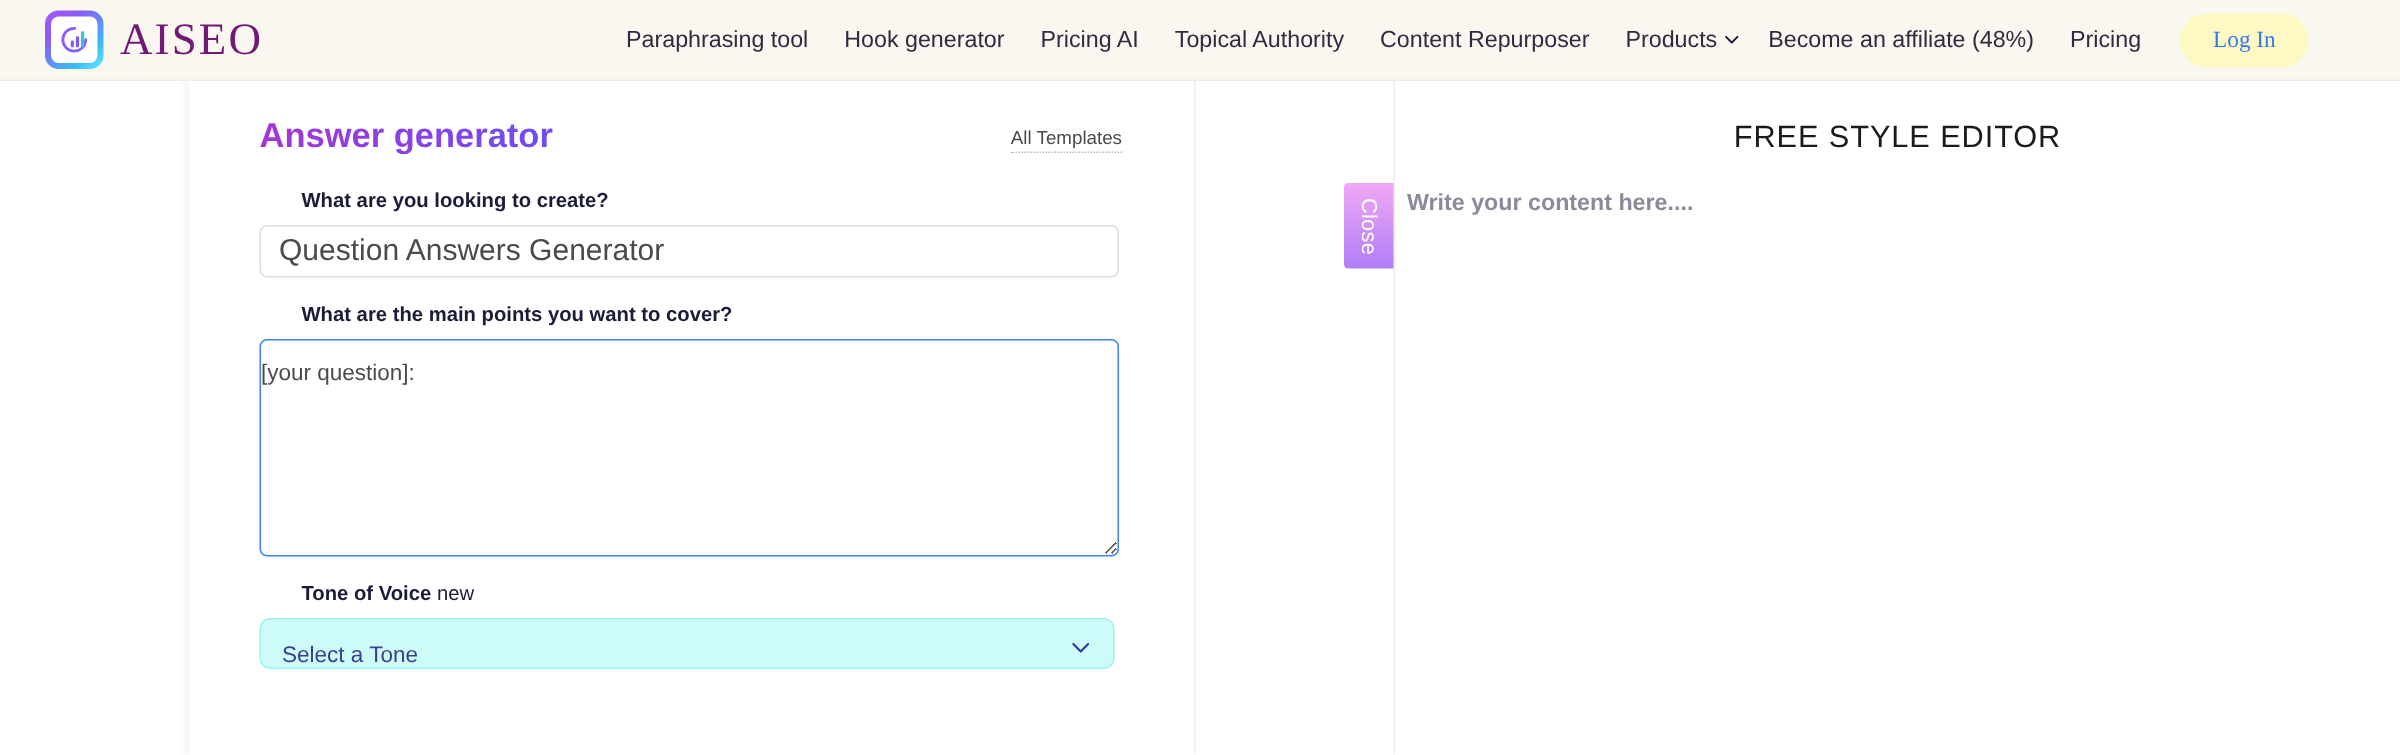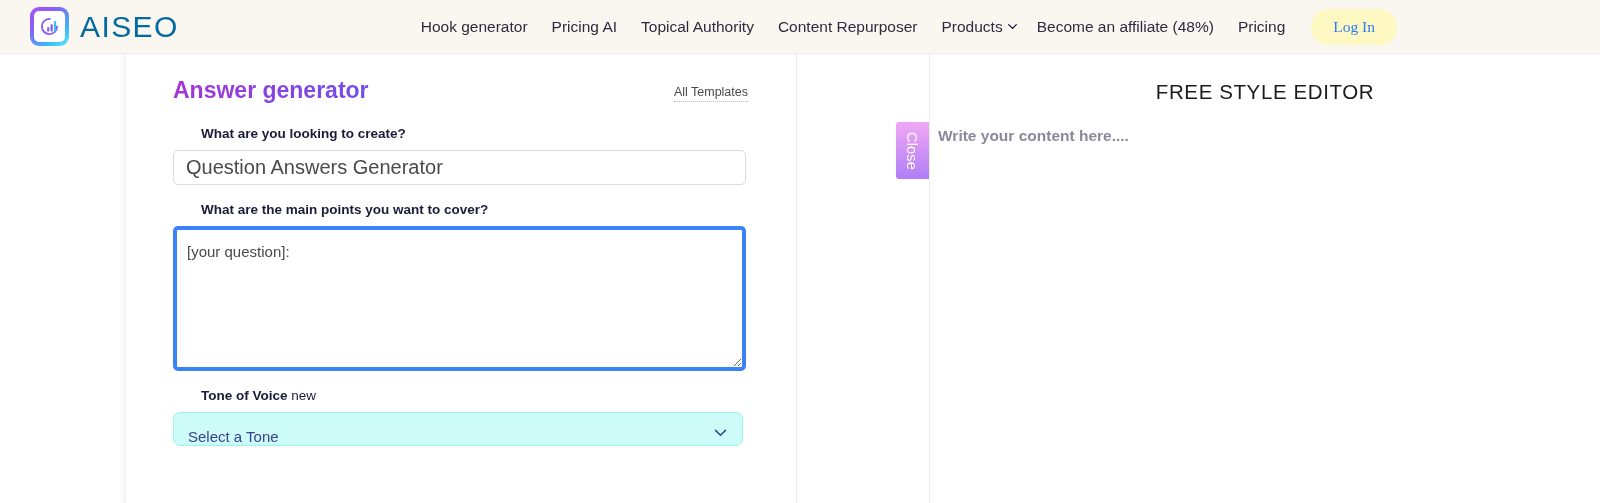--- a/index.html
+++ b/index.html
@@ -48,23 +48,23 @@
     background: #ffffff;
     display: flex;
     align-items: center;
     justify-content: center;
   }
   .logo-inner svg { display: block; }
 
   .brand-name {
     font-size: 30px;
     letter-spacing: 1.4px;
-    color: #0369a1;
+    color: #701a75;
     font-weight: 400;
-    font-family: Liberation Sans, sans-serif;
+    font-family: Liberation Serif, serif;
   }
 
   .nav-links {
     display: flex;
     align-items: center;
     margin-left: 230px;
     gap: 0px;
   }
 
   .nav-link {
@@ -180,23 +180,23 @@
     background: #ffffff;
     outline: none;
   }
   .text-input::placeholder { color: #4a4a4a; }
 
   .field-block { margin-bottom: 17px; }
 
   .textarea-box {
     width: 573px;
     height: 145px;
-    border: 4px solid #3b82f6;
+    border: 1px solid #3b82f6;
     border-radius: 5px;
-    padding: 12px 10px;
+    padding: 12px 0;
     font-size: 15px;
     color: #4a4a4a;
     font-family: "Liberation Sans", sans-serif;
     resize: both;
     outline: none;
     display: block;
     line-height: 1.35;
     background: #ffffff;
   }
   .textarea-box::placeholder { color: #4a4a4a; }
@@ -291,20 +291,21 @@
           <rect x="9.3" y="12.6" width="2.5" height="5.2" rx="1" fill="#8b5cf6"></rect>
           <rect x="13.2" y="9.4" width="2.5" height="8.4" rx="1" fill="#7c5cf0"></rect>
           <rect x="17.1" y="5.6" width="2.5" height="12.2" rx="1" fill="#38bdf8"></rect>
         </svg>
       </div>
     </div>
     <div class="brand-name">AISEO</div>
   </div>
 
   <nav class="nav-links">
+    <a class="nav-link">Paraphrasing tool</a>
     <a class="nav-link">Hook generator</a>
     <a class="nav-link">Pricing AI</a>
     <a class="nav-link">Topical Authority</a>
     <a class="nav-link">Content Repurposer</a>
     <a class="nav-link has-caret">
       <span>Products</span>
       <span class="caret">
         <svg width="13" height="13" viewBox="0 0 24 24" aria-hidden="true">
           <path d="M5 8.5L12 15.5L19 8.5" fill="none" stroke="#14143c" stroke-width="2.4" stroke-linecap="round" stroke-linejoin="round"></path>
         </svg>

